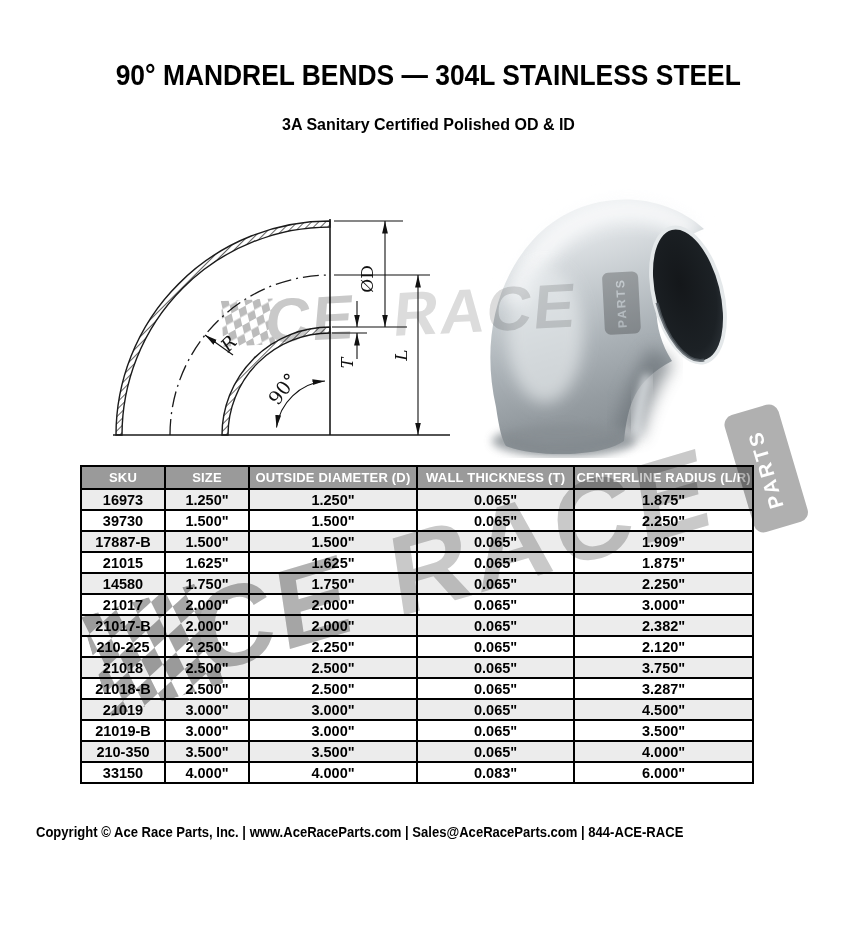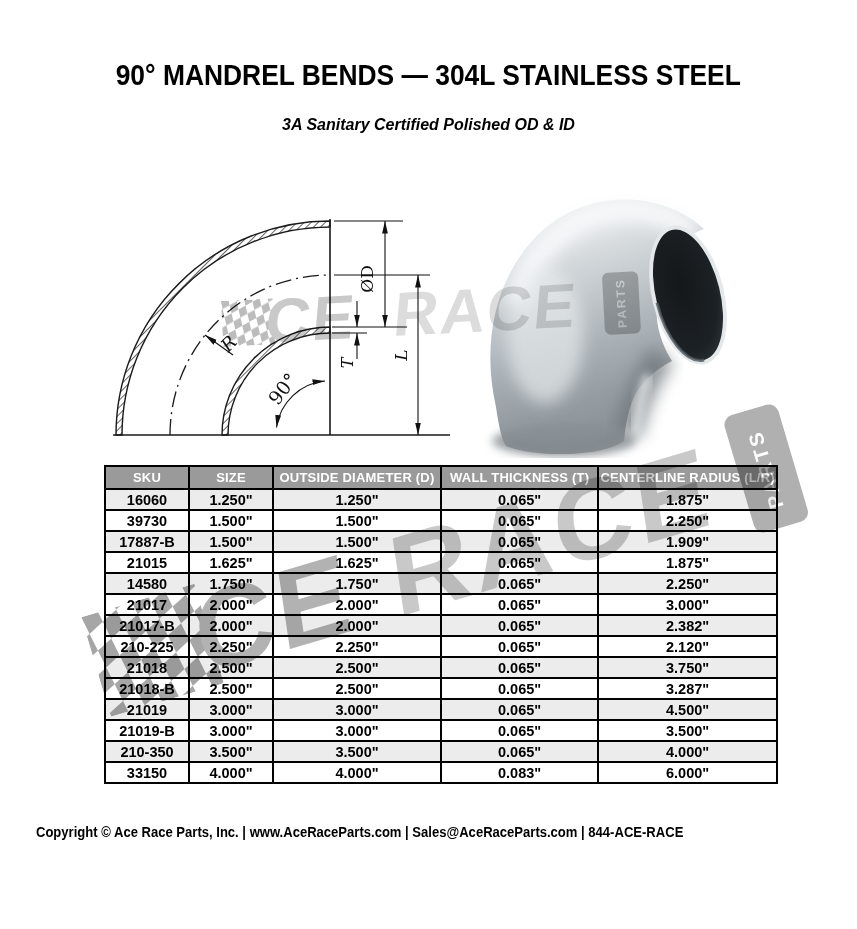--- a/index.html
+++ b/index.html
@@ -8,21 +8,21 @@
   }
   html,body{margin:0;padding:0;}
   body{background:#fff;font-family:"Liberation Sans",sans-serif;}
   .page{position:relative;width:857px;height:929px;background:var(--page-bg);overflow:hidden;}
 
   
   .title{position:absolute;top:58px;left:0;width:857px;text-align:center;
          font-size:30px;font-weight:bold;color:#000;white-space:nowrap;}
   .title span{display:inline-block;transform:scaleX(.88);transform-origin:center;}
   .subtitle{position:absolute;top:116px;left:0;width:857px;text-align:center;
-            font-size:16px;font-weight:bold;color:#000;font-style:italic;}
+            font-size:16px;font-weight:bold;color:#000;}
 
   
   .diagram{position:absolute;left:55px;top:195px;}
   .photo{position:absolute;left:450px;top:183px;}
 
   
   .wm{position:absolute;display:flex;align-items:center;mix-blend-mode:multiply;
       pointer-events:none;white-space:nowrap;}
   .wm-word{font-weight:bold;transform:skewX(-8deg);line-height:1;}
   .wm-top{left:222px;top:292px;height:64px;transform:rotate(-3deg);transform-origin:left center;}
@@ -34,21 +34,21 @@
   .wm-bot{left:96px;top:604px;height:126px;transform:rotate(-16.5deg);transform-origin:left center;}
   .wm-bot .wm-word{font-size:112px;letter-spacing:4px;}
   .wm-bot .wm-ace{color:#b2b2b2;margin-left:-14px;}
   .wm-bot .wm-race{color:#c9c9c9;margin-left:40px;}
   .wm-bot .wm-block{width:56px;height:122px;margin-left:30px;background:#b0b0b0;border-radius:10px;}
   .wm-bot .wm-parts{font-size:20px;letter-spacing:3px;}
   .wm-block{display:flex;align-items:center;justify-content:center;}
   .wm-parts{display:block;transform:rotate(-90deg);color:#fff;font-weight:bold;}
 
   
-  .spec-table{position:absolute;left:104px;top:465px;width:674px;border-collapse:collapse;
+  .spec-table{position:absolute;left:80px;top:465px;width:674px;border-collapse:collapse;
               table-layout:fixed;text-align:center;}
   .spec-table th,.spec-table td{border:2px solid var(--border);padding:0;}
   .spec-table th{background:var(--header-bg);color:var(--header-text);
                  font-size:13px;font-weight:bold;height:21px;letter-spacing:.2px;}
   .spec-table td{font-size:14.5px;font-weight:bold;color:#000;height:19px;background:#fff;}
   .spec-table tbody tr:nth-child(odd) td{background:var(--row-alt-bg);}
   .col-sku{width:12.5%;} .col-size{width:12.5%;} .col-od{width:25%;}
   .col-wt{width:23.4%;} .col-cr{width:26.6%;}
 
   
@@ -187,21 +187,21 @@
       <tr>
           <th>SKU</th>
           <th>SIZE</th>
           <th>OUTSIDE DIAMETER (D)</th>
           <th>WALL THICKNESS (T)</th>
           <th>CENTERLINE RADIUS (L/R)</th>
         </tr>
     </thead>
     <tbody>
         <tr>
-          <td>16060</td>
+          <td>16973</td>
           <td>1.250"</td>
           <td>1.250"</td>
           <td>0.065"</td>
           <td>1.875"</td>
         </tr>
         <tr>
           <td>39730</td>
           <td>1.500"</td>
           <td>1.500"</td>
           <td>0.065"</td>

